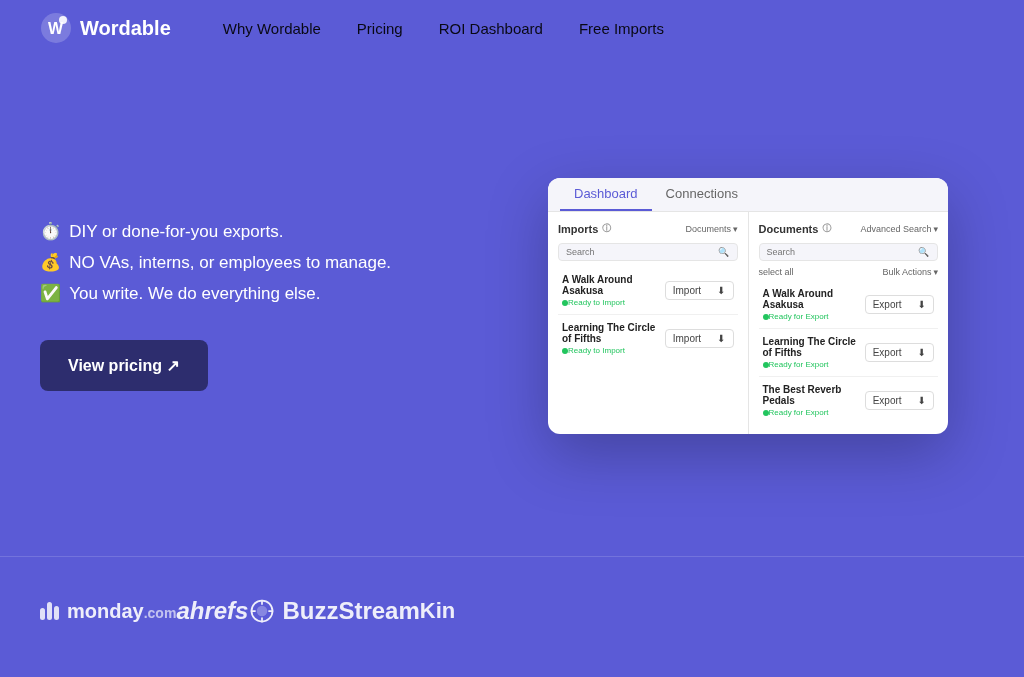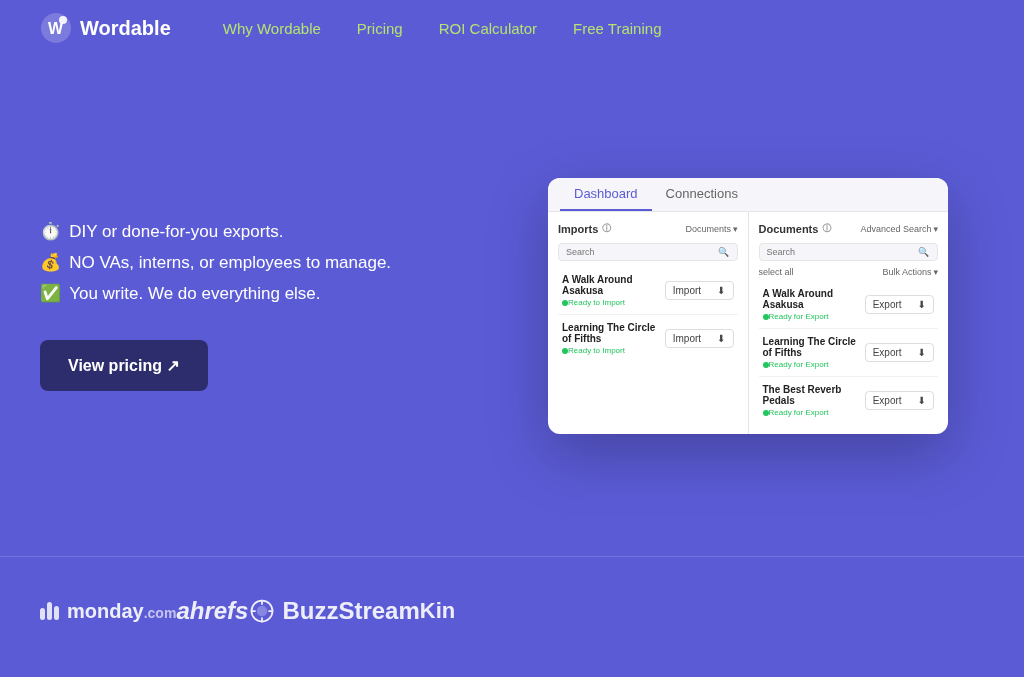--- a/index.html
+++ b/index.html
@@ -22,21 +22,21 @@
       font-weight: 700;
       font-size: 20px;
       text-decoration: none;
       margin-right: 16px;
     }
     .logo-icon {
       width: 32px;
       height: 32px;
     }
     .nav-link {
-      color: #bef264;
+      color: #000000;
       text-decoration: none;
       font-size: 15px;
       font-weight: 400;
       opacity: 0.9;
     }
 
     
     .hero {
       background: #5b5bd6;
       display: flex;
@@ -281,22 +281,22 @@
   <a href="#" class="nav-logo">
     <svg class="logo-icon" viewBox="0 0 32 32" fill="none">
       <circle cx="16" cy="16" r="15" fill="white" opacity="0.2"></circle>
       <text x="8" y="22" font-size="16" fill="white" font-weight="900">W</text>
       <circle cx="23" cy="8" r="4" fill="white" opacity="0.9"></circle>
     </svg>
     <span>Wordable</span>
   </a>
   <a href="#" class="nav-link">Why Wordable</a>
   <a href="#" class="nav-link">Pricing</a>
-  <a href="#" class="nav-link">ROI Calculator</a>
-  <a href="#" class="nav-link">Free Training</a>
+  <a href="#" class="nav-link">ROI Dashboard</a>
+  <a href="#" class="nav-link">Free Imports</a>
 </nav>
 
 <section class="hero">
   <div class="hero-left">
     <ul class="hero-features">
       <li>
         <span>⏱️</span>
         <span>DIY or done-for-you exports.</span>
       </li>
       <li>

